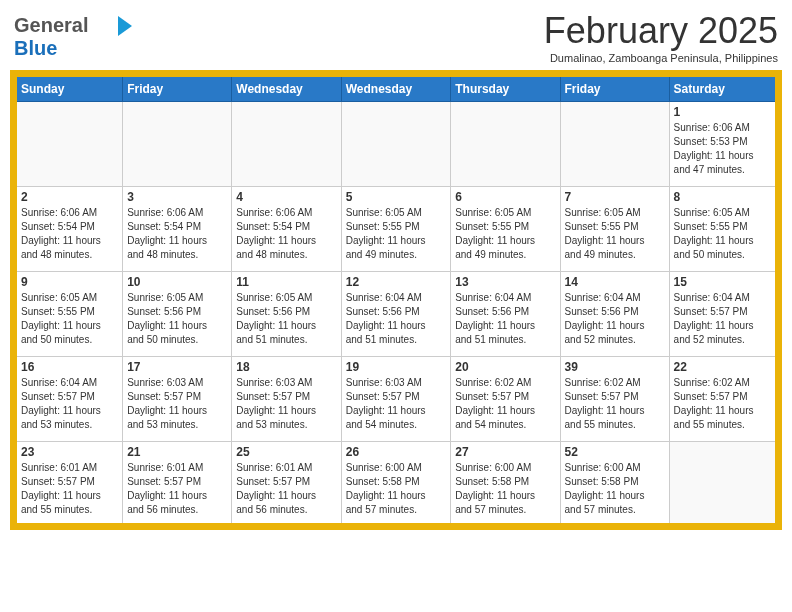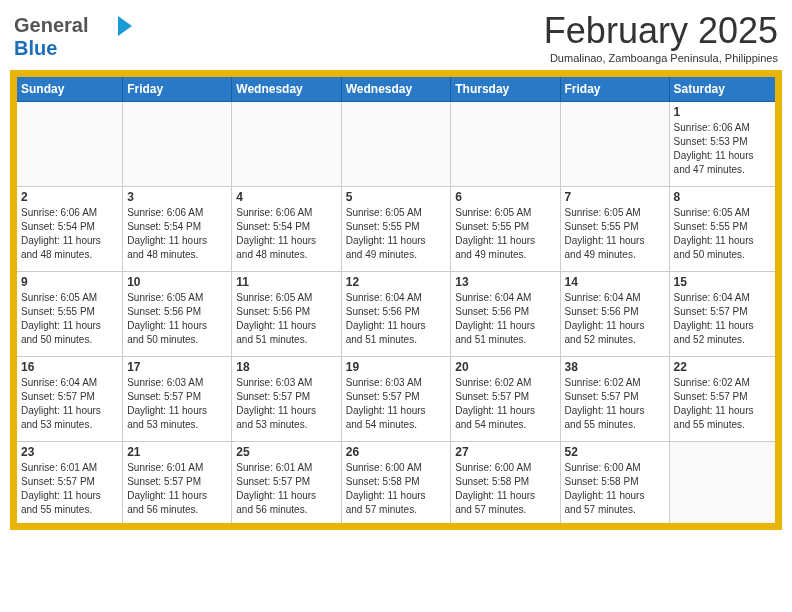--- a/index.html
+++ b/index.html
@@ -264,21 +264,21 @@
 and 54 minutes.</div>
         </td>
         <td>
           <span class="day-num">20</span>
           <div class="day-info" style="white-space: pre-line;">Sunrise: 6:02 AM
 Sunset: 5:57 PM
 Daylight: 11 hours
 and 54 minutes.</div>
         </td>
         <td>
-          <span class="day-num">38</span>
+          <span class="day-num">39</span>
           <div class="day-info" style="white-space: pre-line;">Sunrise: 6:02 AM
 Sunset: 5:57 PM
 Daylight: 11 hours
 and 55 minutes.</div>
         </td>
         <td>
           <span class="day-num">22</span>
           <div class="day-info" style="white-space: pre-line;">Sunrise: 6:02 AM
 Sunset: 5:57 PM
 Daylight: 11 hours

